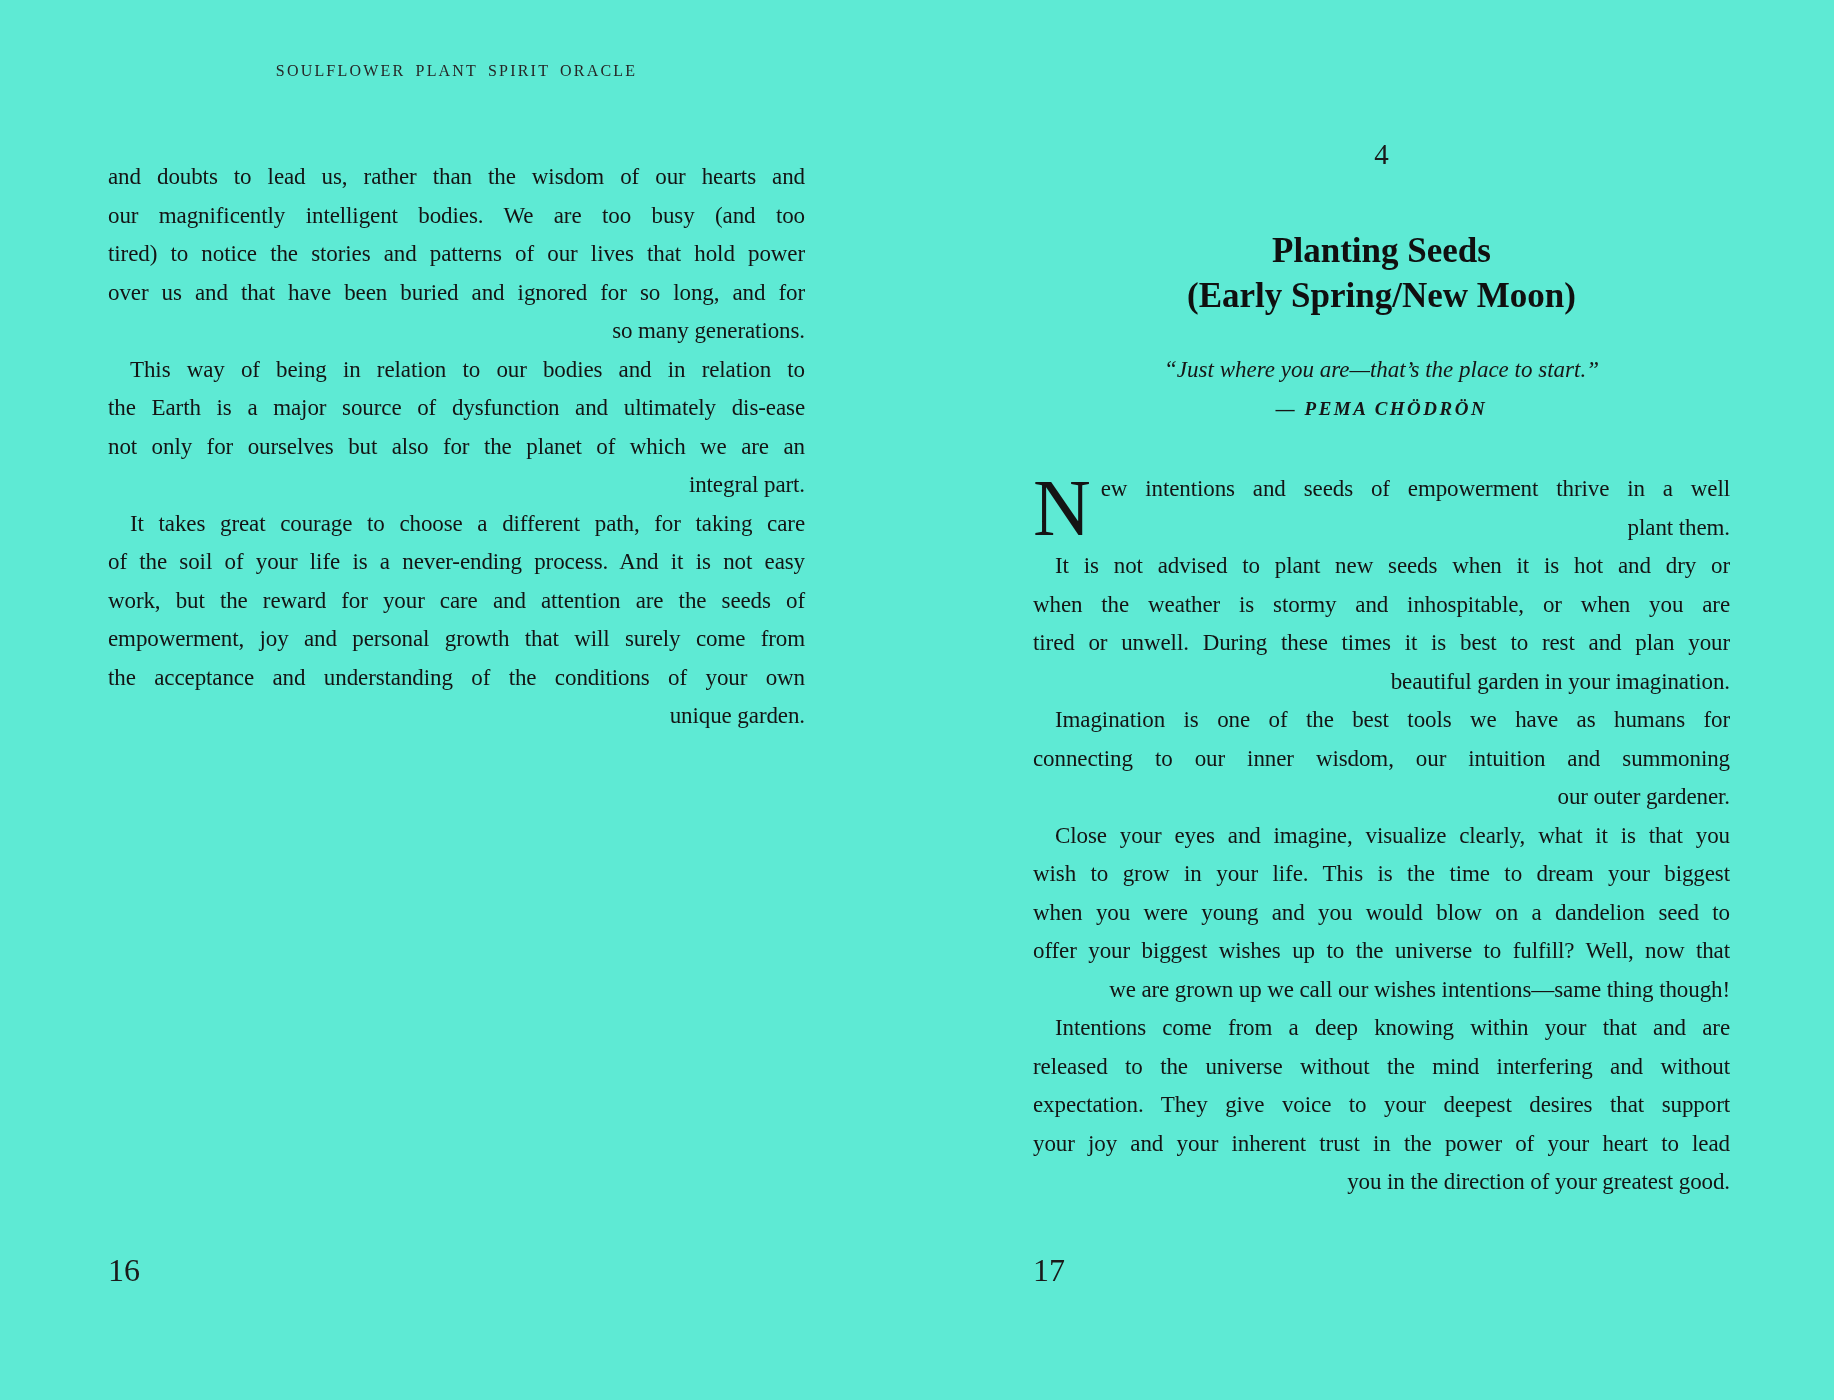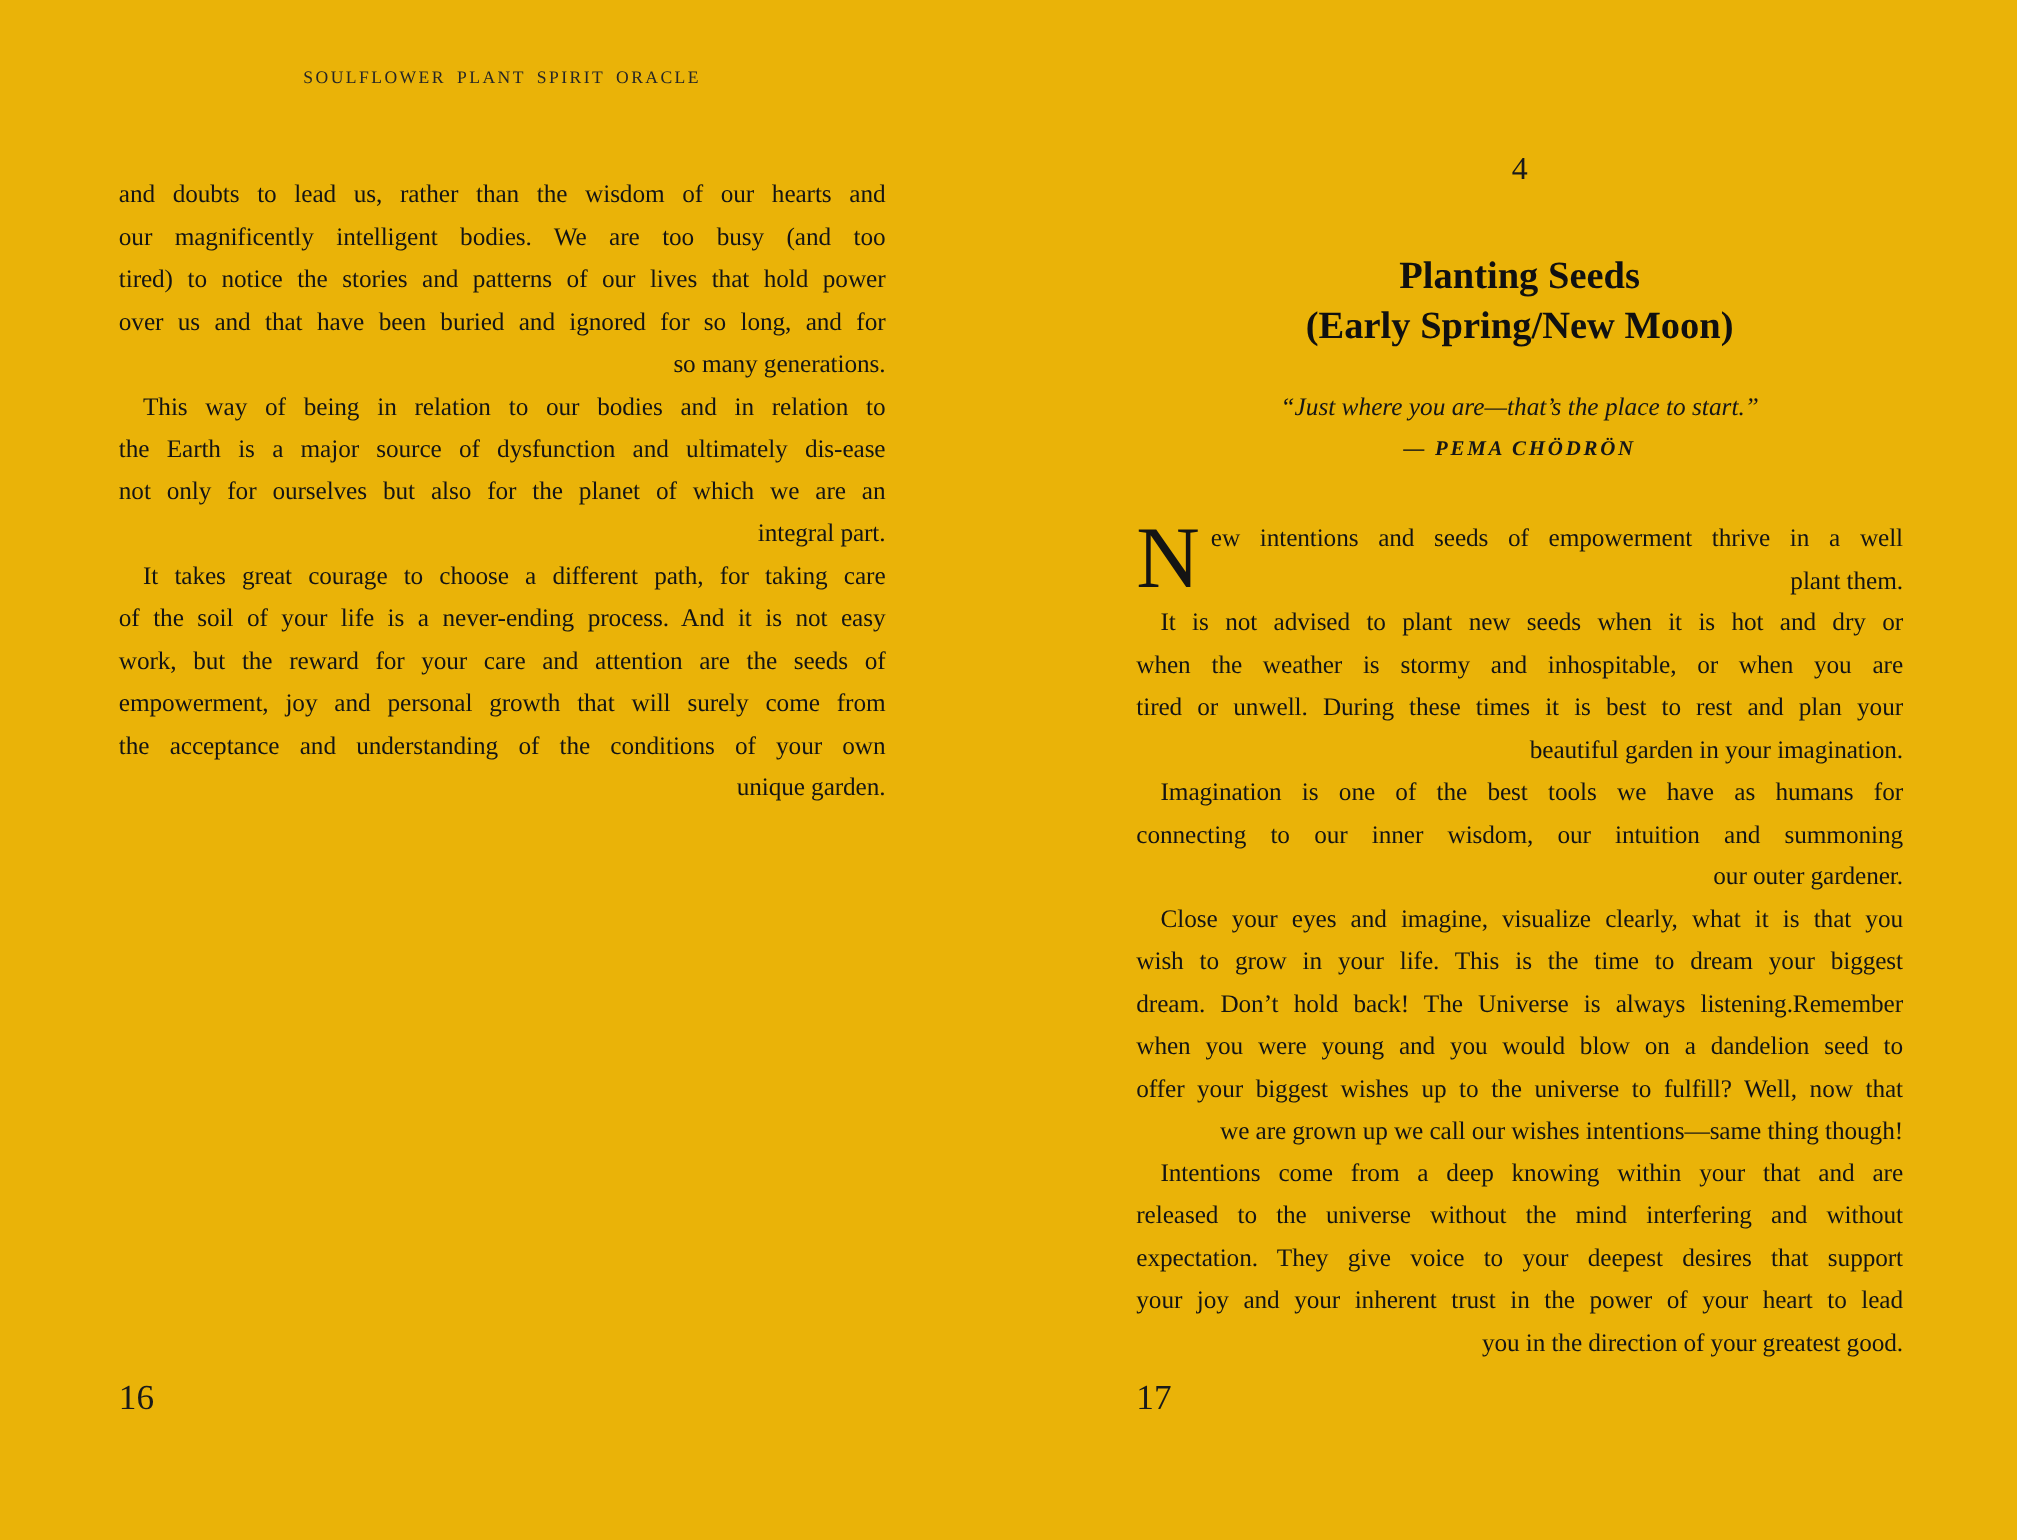--- a/index.html
+++ b/index.html
@@ -4,21 +4,21 @@
 <style>
   html, body {
     margin: 0;
     padding: 0;
     background: #ffffff;
   }
   .spread {
     position: relative;
     width: 1834px;
     height: 1400px;
-    background: #eab308;
+    background: #5eead4;
     color: #141414;
     font-family: "Liberation Serif", "DejaVu Serif", serif;
     overflow: hidden;
   }
   .running-header {
     position: absolute;
     left: 108px;
     top: 62px;
     width: 697px;
     text-align: center;
@@ -163,21 +163,20 @@
         <div class="line endline">beautiful garden in your imagination.</div>
       </div>
       <div class="para indent">
         <div class="line jline">Imagination is one of the best tools we have as humans for</div>
         <div class="line jline">connecting to our inner wisdom, our intuition and summoning</div>
         <div class="line endline">our outer gardener.</div>
       </div>
       <div class="para indent">
         <div class="line jline">Close your eyes and imagine, visualize clearly, what it is that you</div>
         <div class="line jline">wish to grow in your life. This is the time to dream your biggest</div>
-        <div class="line jline">dream. Don’t hold back! The Universe is always listening.Remember</div>
         <div class="line jline">when you were young and you would blow on a dandelion seed to</div>
         <div class="line jline">offer your biggest wishes up to the universe to fulfill? Well, now that</div>
         <div class="line endline">we are grown up we call our wishes intentions—same thing though!</div>
       </div>
       <div class="para indent">
         <div class="line jline">Intentions come from a deep knowing within your that and are</div>
         <div class="line jline">released to the universe without the mind interfering and without</div>
         <div class="line jline">expectation. They give voice to your deepest desires that support</div>
         <div class="line jline">your joy and your inherent trust in the power of your heart to lead</div>
         <div class="line endline">you in the direction of your greatest good.</div>

